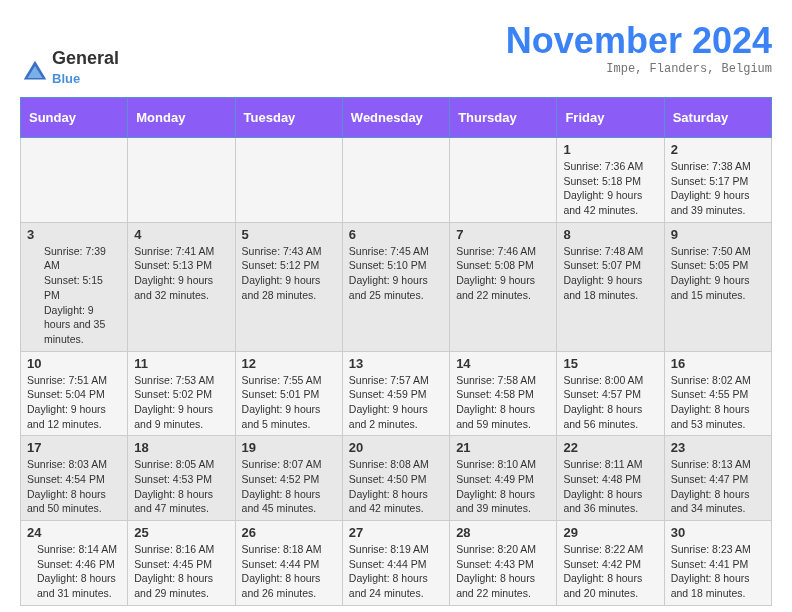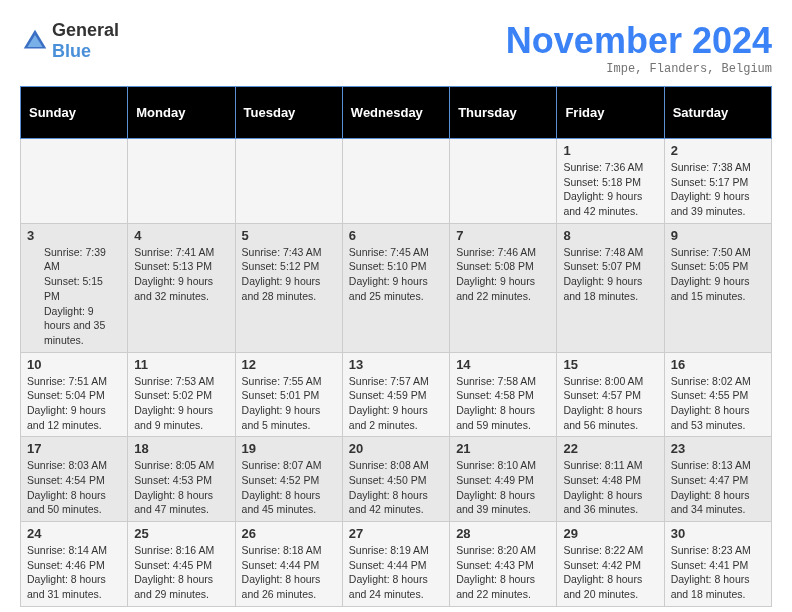--- a/index.html
+++ b/index.html
@@ -11,21 +11,22 @@
       padding: 20px;
     }
     .header {
       display: flex;
       justify-content: space-between;
       align-items: flex-start;
       margin-bottom: 10px;
     }
     .logo {
       display: flex;
-      align-items: center;
+      align-items: flex-end;
+      margin-top: 28px;
     }
     .logo-icon {
       width: 30px;
       height: 30px;
       margin-right: 2px;
     }
     .title-section {
       text-align: right;
     }
     .month-title {
@@ -37,24 +38,24 @@
       font-size: 12px;
       color: #737373;
       font-family: Liberation Mono, monospace;
     }
     .calendar {
       width: 100%;
       border-collapse: collapse;
       border: 1px solid #ccc;
     }
     .calendar th {
-      background-color: #000000;
+      background-color: #8b5cf6;
       color: #fff;
       text-align: left;
-      padding: 18px 8px;
+      padding: 12px 8px;
       font-size: 13px;
       border: 1px solid #5a8fd4;
     }
     .calendar td {
       vertical-align: top;
       padding: 4px 6px;
       border: 1px solid #ccc;
       font-size: 11px;
       color: #333;
       width: calc(100% / 7);
@@ -86,21 +87,21 @@
 <body>
 
 <div class="header">
   <div class="logo">
     <svg class="logo-icon" viewBox="0 0 40 40" xmlns="http://www.w3.org/2000/svg">
       <polygon points="20,5 35,30 5,30" fill="#3a6fc4"></polygon>
       <polygon points="20,12 30,28 10,28" fill="#7ab0e8"></polygon>
     </svg>
     <div>
       <span style="font-size:18px;font-weight:bold;color:#333;">General</span><br>
-      <span style="font-size:18px;font-weight:bold;color:#4a90d9;">Blue</span>
+      <span style="font-size:13px;font-weight:bold;color:#4a90d9;">Blue</span>
     </div>
   </div>
   <div class="title-section">
     <div class="month-title">November 2024</div>
     <div class="location">Impe, Flanders, Belgium</div>
   </div>
 </div>
 
 <table class="calendar">
   <thead>
@@ -262,21 +263,21 @@
         <td>
           <span class="day-num">23</span>
           <div class="day-info" style="white-space: pre-line;">Sunrise: 8:13 AM
 Sunset: 4:47 PM
 Daylight: 8 hours and 34 minutes.</div>
         </td>
       </tr>
       <tr>
         <td>
           <span class="day-num">24</span>
-          <div class="day-info" style="white-space: pre-line;">Sunrise: 8:14 AM
+          <div class="day-info" style="white-space: pre-line; margin-left: 10px;">Sunrise: 8:14 AM
 Sunset: 4:46 PM
 Daylight: 8 hours and 31 minutes.</div>
         </td>
         <td>
           <span class="day-num">25</span>
           <div class="day-info" style="white-space: pre-line;">Sunrise: 8:16 AM
 Sunset: 4:45 PM
 Daylight: 8 hours and 29 minutes.</div>
         </td>
         <td>

